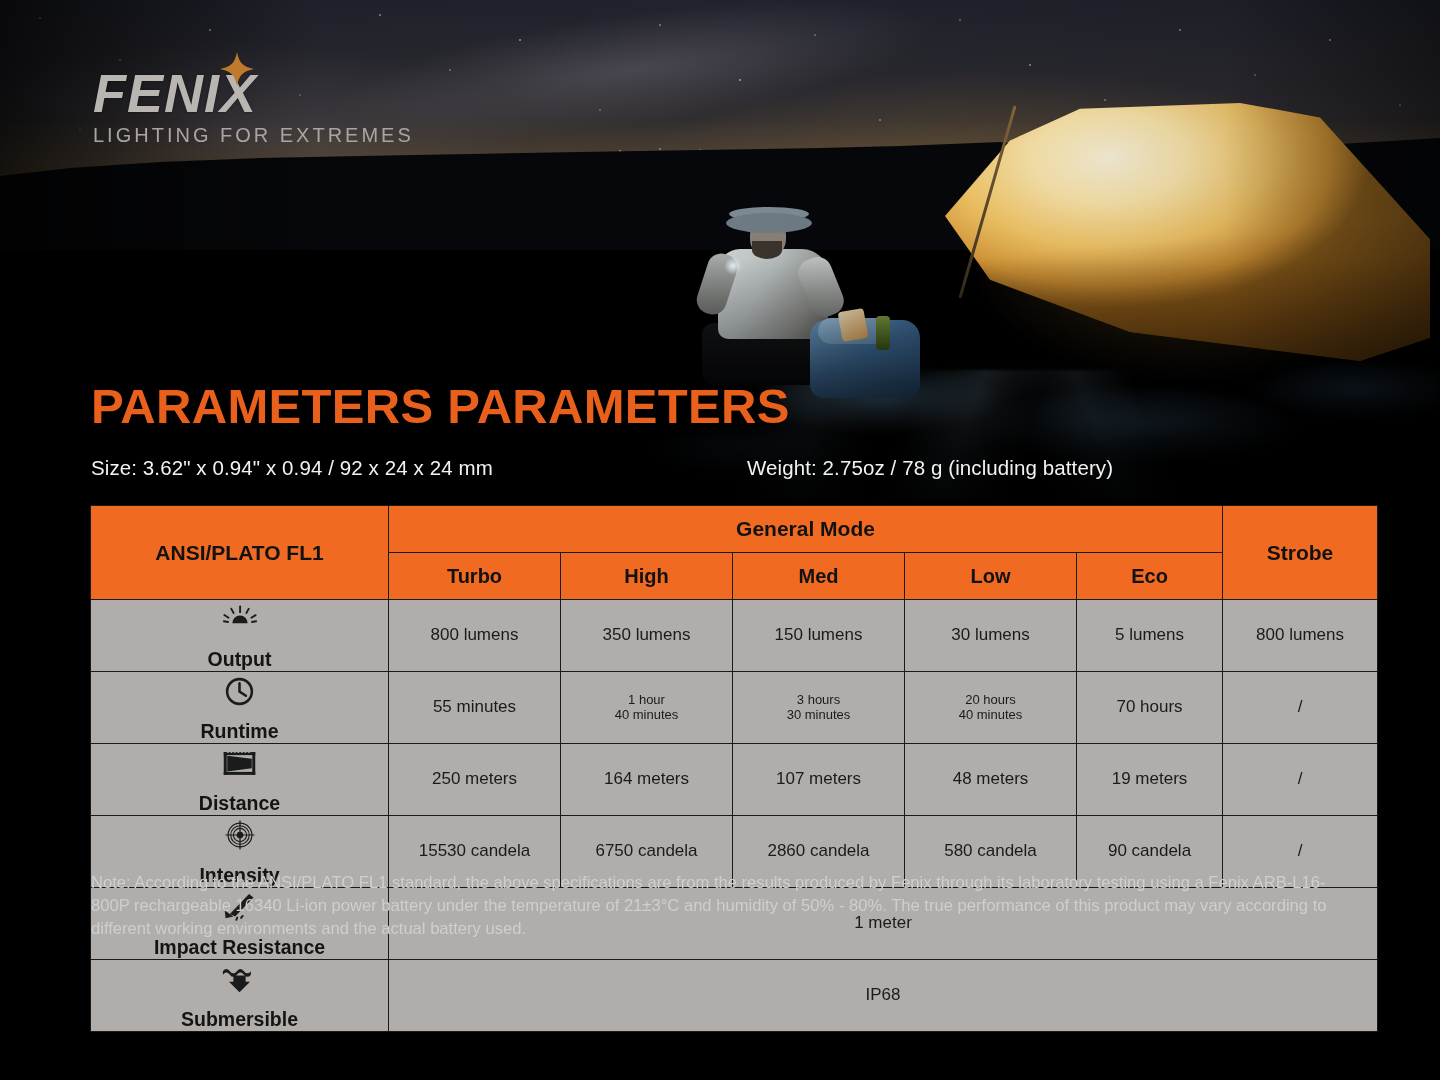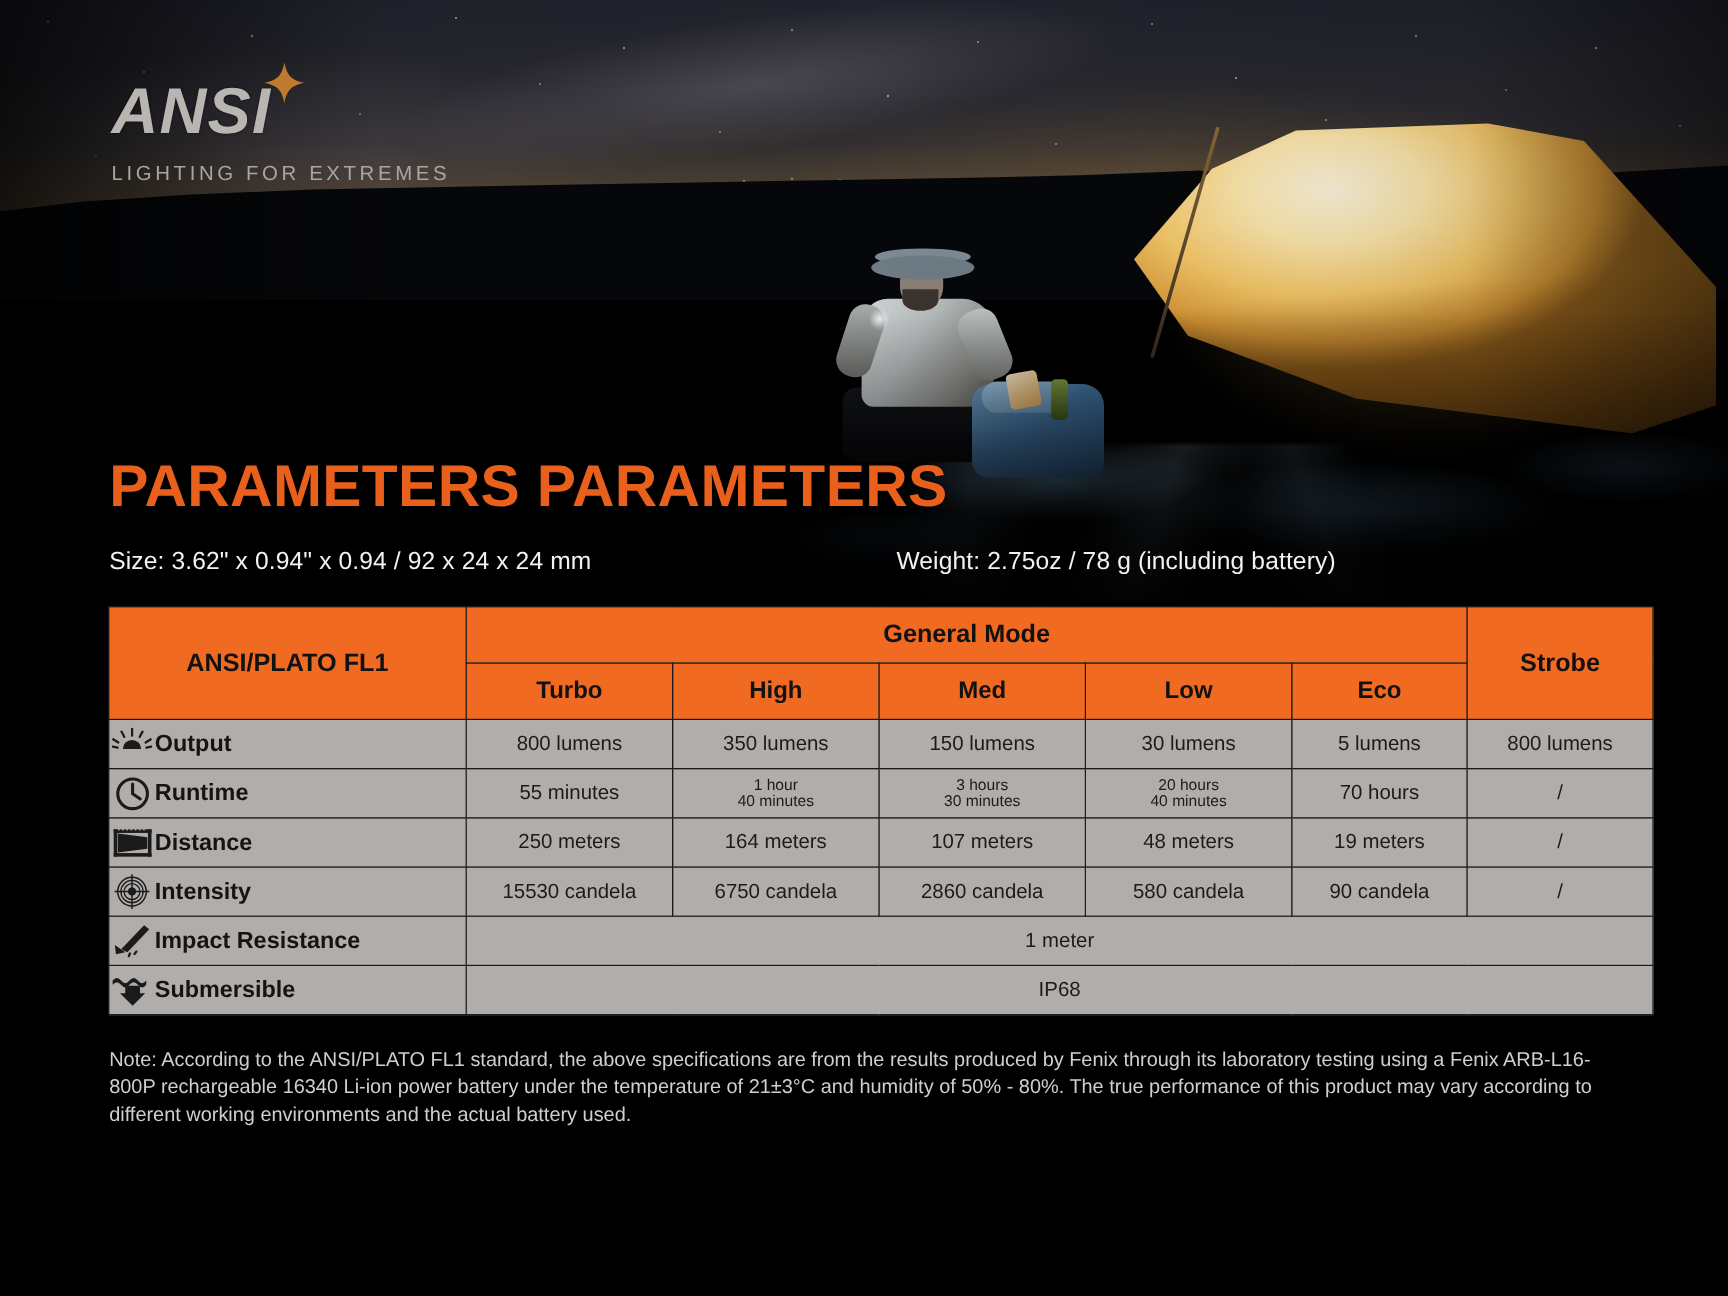--- a/index.html
+++ b/index.html
@@ -137,21 +137,21 @@
     background:
       linear-gradient(180deg, rgba(0,0,0,0) 24%, rgba(0,0,0,.35) 33%, rgba(0,0,0,.82) 42%, #000 50%),
       linear-gradient(90deg, rgba(0,0,0,.75) 0%, rgba(0,0,0,.05) 22%, rgba(0,0,0,0) 50%, rgba(0,0,0,.1) 85%, rgba(0,0,0,.5) 100%);
   }
 
   
   #logo { position:absolute; left:93px; top:66px; width:330px; height:80px; }
   .logo-word { font-size:54px; font-weight:bold; letter-spacing:1px; color:#b9b6b2;
     font-family:"Liberation Sans", sans-serif; font-style:italic; line-height:1;
     text-shadow:0 0 2px rgba(0,0,0,.6); }
-  .logo-sub { font-size:17px; letter-spacing:3.0px; color:#a9a6a2; margin-top:15px;
+  .logo-sub { font-size:20px; letter-spacing:3.0px; color:#a9a6a2; margin-top:4px;
     font-family:"Liberation Sans", sans-serif; }
   .logo-star { position:absolute; left:127px; top:-14px; width:34px; height:34px; }
 
   
   #title { position:absolute; left:91px; top:382px; color:#E8601C;
     font-size:49px; font-weight:bold; letter-spacing:.3px; line-height:1; }
   .specline { position:absolute; top:456px; color:#f2f2f2; font-size:20.5px; letter-spacing:.1px; }
   #size-spec { left:91px; }
   #weight-spec { left:727px;margin-left:20px; }
 
@@ -160,21 +160,21 @@
     border-collapse:collapse; table-layout:fixed; }
   #spec-table td, #spec-table th { border:1.6px solid #1a1a1a; padding:0; text-align:center; }
   .hd { background:#F06A22; color:#121212; font-weight:bold;margin-left:12px; }
   .hd-main { font-size:21px; }
   .hd-mode { font-size:21px; height:47px; }
   .hd-sub  { font-size:20px; height:47px; }
   .cell { background:#B0ADAA; color:#1b1b1b; font-size:17px; height:41px; line-height:1.08; }
   .cell.two { font-size:13px; }
   .rowlabel { background:#B0ADAA; color:#141414; font-weight:bold; font-size:19.5px;
     text-align:left; padding-left:8px; }
-  .rowlabel .rl-inner { display:flex; align-items:center; gap:0; }
+  .rowlabel .rl-inner { display:flex; align-items:center; gap:10px;flex-direction:column; }
   .rl-icon { width:38px; height:30px; flex:0 0 38px; display:flex; align-items:center; justify-content:center; }
 
   
   #note { position:absolute; left:91px; top:872px; width:1270px; color:#cfcfcf;
     font-size:16.6px; line-height:1.38; }
   #note p { margin:0; }
 </style>
 </head>
 <body>
 
@@ -205,21 +205,21 @@
     <div class="m-light"></div>
   </div>
   <div class="backpack"></div>
   <div class="bp-flap"></div>
   <div class="bottle"></div>
   <div class="papery"></div>
   <div class="vig"></div>
 </div>
 
 <div id="logo">
-  <div class="logo-word">ANSI</div>
+  <div class="logo-word">FENIX</div>
   <div class="logo-sub">LIGHTING FOR EXTREMES</div>
   <svg class="logo-star" viewBox="0 0 40 40">
     <path d="M20 0 C22.5 13 27 17.5 40 20 C27 22.5 22.5 27 20 40 C17.5 27 13 22.5 0 20 C13 17.5 17.5 13 20 0 Z" fill="#C07A2E"></path>
   </svg>
 </div>
 
 <div id="title">PARAMETERS PARAMETERS</div>
 <div class="specline" id="size-spec">Size: 3.62" x 0.94" x 0.94 / 92 x 24 x 24 mm</div>
 <div class="specline" id="weight-spec">Weight: 2.75oz / 78 g (including battery)</div>
 

